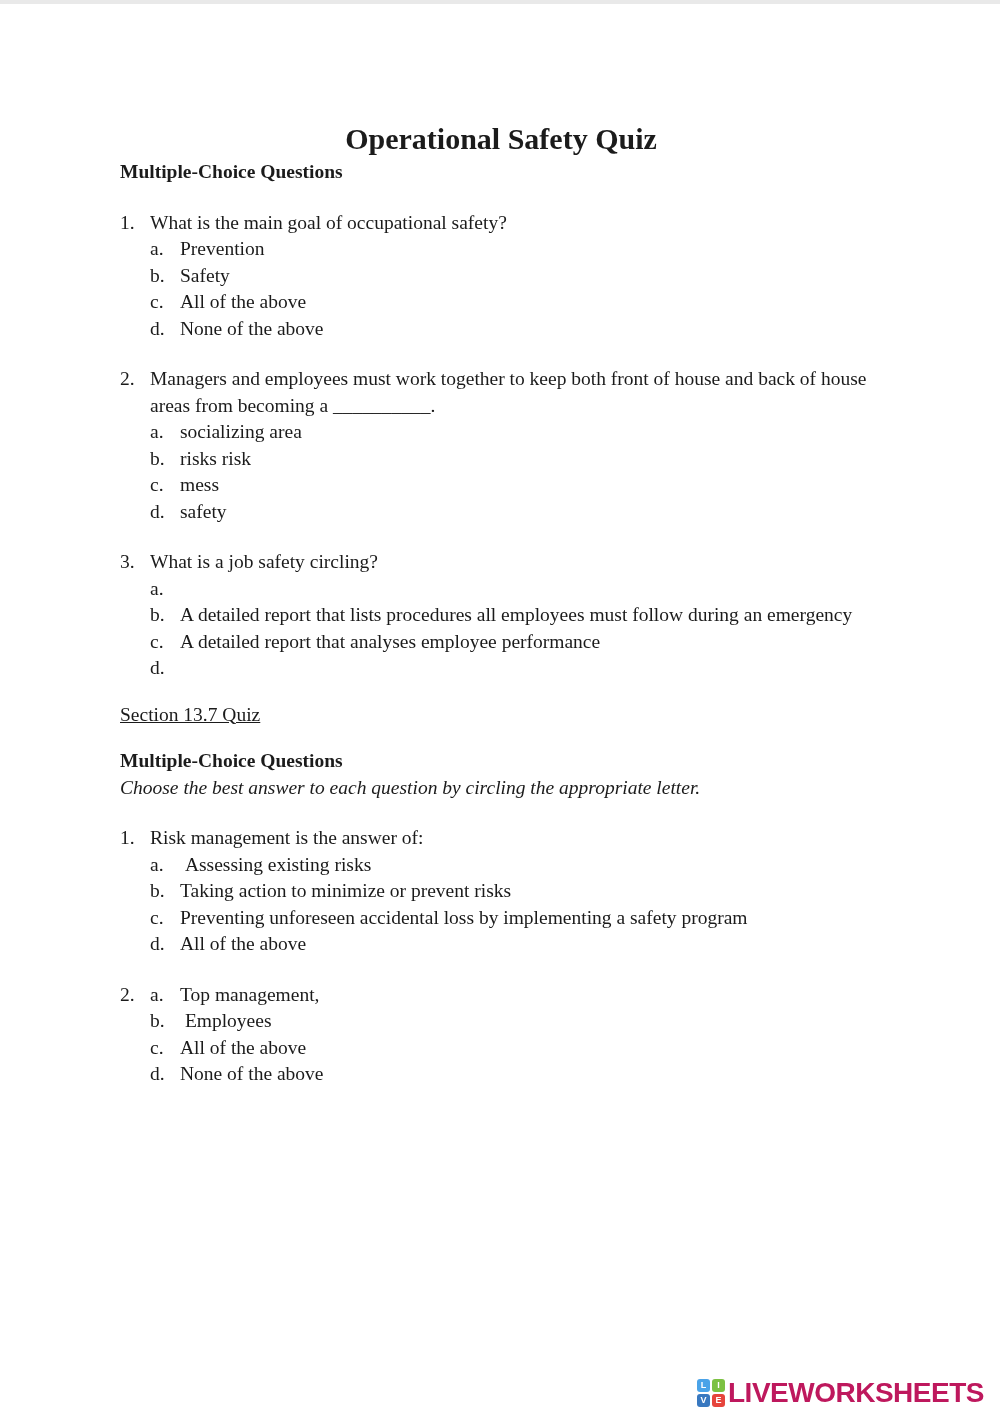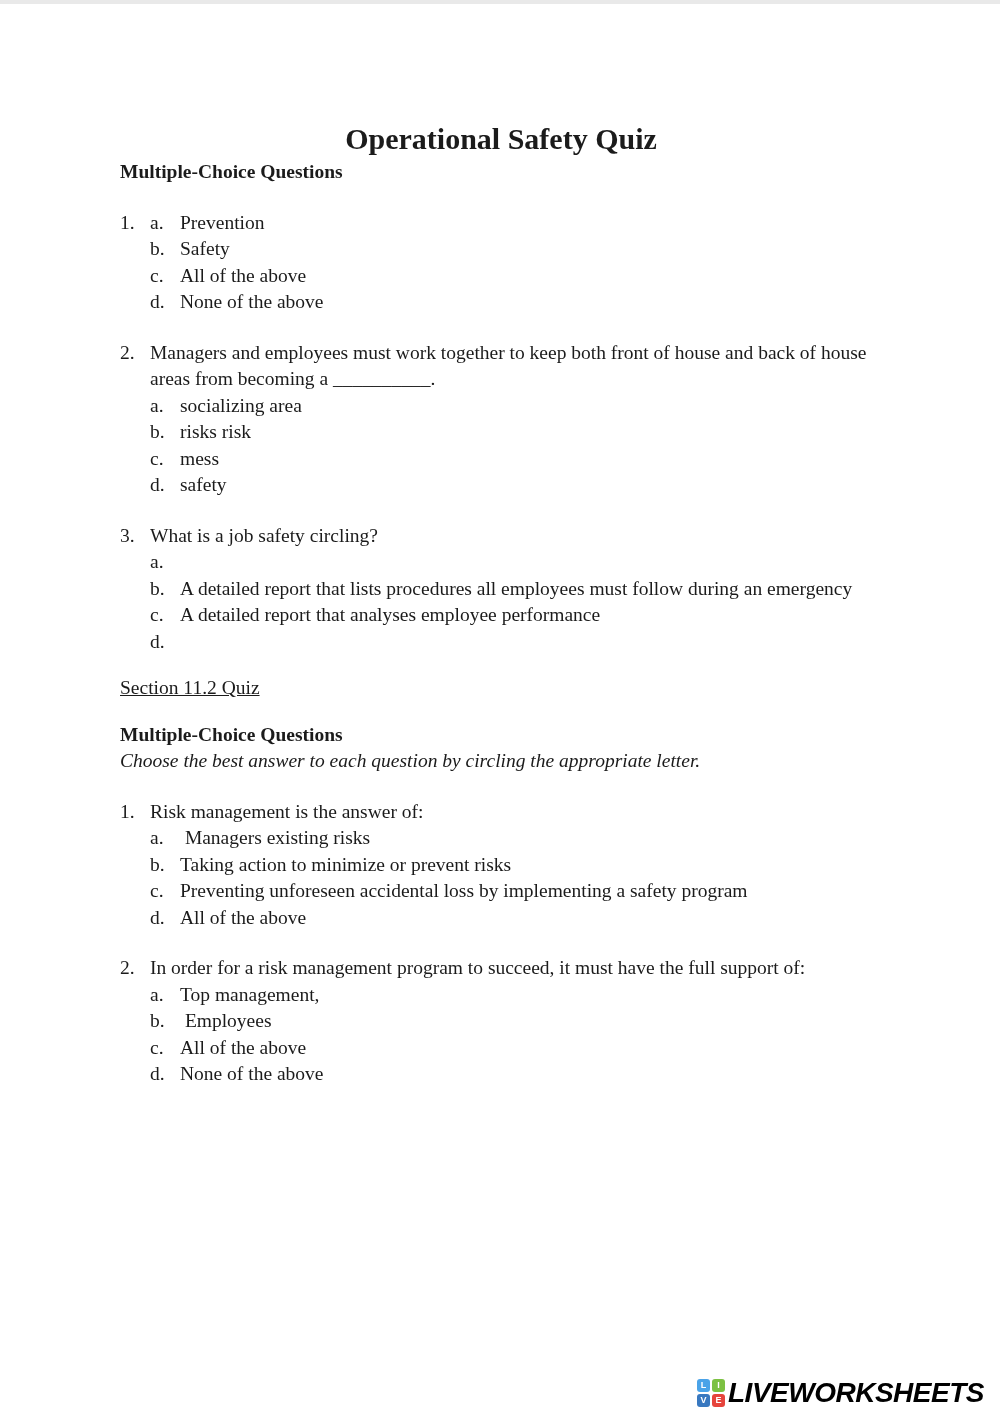--- a/index.html
+++ b/index.html
@@ -82,20 +82,21 @@
 <div class="page">
   <div class="content">
 
     <h1 class="doc-title">Operational Safety Quiz</h1>
 
     <div class="sec-heading">Multiple-Choice Questions</div>
     <div>
         <div class="question">
           <div class="q-num">1.</div>
           <div class="q-body">
+            <div class="q-text">What is the main goal of occupational safety?</div>
             <div class="option">
               <div class="opt-letter">a.</div>
               <div class="opt-text">Prevention</div>
             </div>
             <div class="option">
               <div class="opt-letter">b.</div>
               <div class="opt-text">Safety</div>
             </div>
             <div class="option">
               <div class="opt-letter">c.</div>
@@ -144,50 +145,49 @@
               <div class="opt-letter">c.</div>
               <div class="opt-text">A detailed report that analyses employee performance</div>
             </div>
             <div class="option">
               <div class="opt-letter">d.</div>
             </div>
           </div>
         </div>
       </div>
 
-    <div class="section-label">Section 11.2 Quiz</div>
+    <div class="section-label">Section 13.7 Quiz</div>
     <div class="sec-heading mt20">Multiple-Choice Questions</div>
     <div class="instruction">Choose the best answer to each question by circling the appropriate letter.</div>
     <div>
         <div class="question">
           <div class="q-num">1.</div>
           <div class="q-body">
             <div class="q-text">Risk management is the answer of:</div>
             <div class="option">
               <div class="opt-letter">a.</div>
-              <div class="opt-text"> Managers existing risks</div>
+              <div class="opt-text"> Assessing existing risks</div>
             </div>
             <div class="option">
               <div class="opt-letter">b.</div>
               <div class="opt-text">Taking action to minimize or prevent risks</div>
             </div>
             <div class="option">
               <div class="opt-letter">c.</div>
               <div class="opt-text">Preventing unforeseen accidental loss by implementing a safety program</div>
             </div>
             <div class="option">
               <div class="opt-letter">d.</div>
               <div class="opt-text">All of the above</div>
             </div>
           </div>
         </div>
         <div class="question">
           <div class="q-num">2.</div>
           <div class="q-body">
-            <div class="q-text">In order for a risk management program to succeed, it must have the full support of:</div>
             <div class="option">
               <div class="opt-letter">a.</div>
               <div class="opt-text">Top management,</div>
             </div>
             <div class="option">
               <div class="opt-letter">b.</div>
               <div class="opt-text"> Employees</div>
             </div>
             <div class="option">
               <div class="opt-letter">c.</div>
@@ -203,15 +203,15 @@
 
   </div>
 
   <div class="footer-logo">
     <div class="logo-grid">
         <div class="logo-tile" style="background: rgb(74, 163, 232);">L</div>
         <div class="logo-tile" style="background: rgb(124, 193, 66);">I</div>
         <div class="logo-tile" style="background: rgb(56, 120, 192);">V</div>
         <div class="logo-tile" style="background: rgb(230, 68, 60);">E</div>
       </div>
-    <div class="logo-text" style="color: #000000; font-style: italic;">LIVEWORKSHEETS</div>
+    <div class="logo-text" style="color: #be185d;">LIVEWORKSHEETS</div>
   </div>
 </div>
 
 </body></html>

